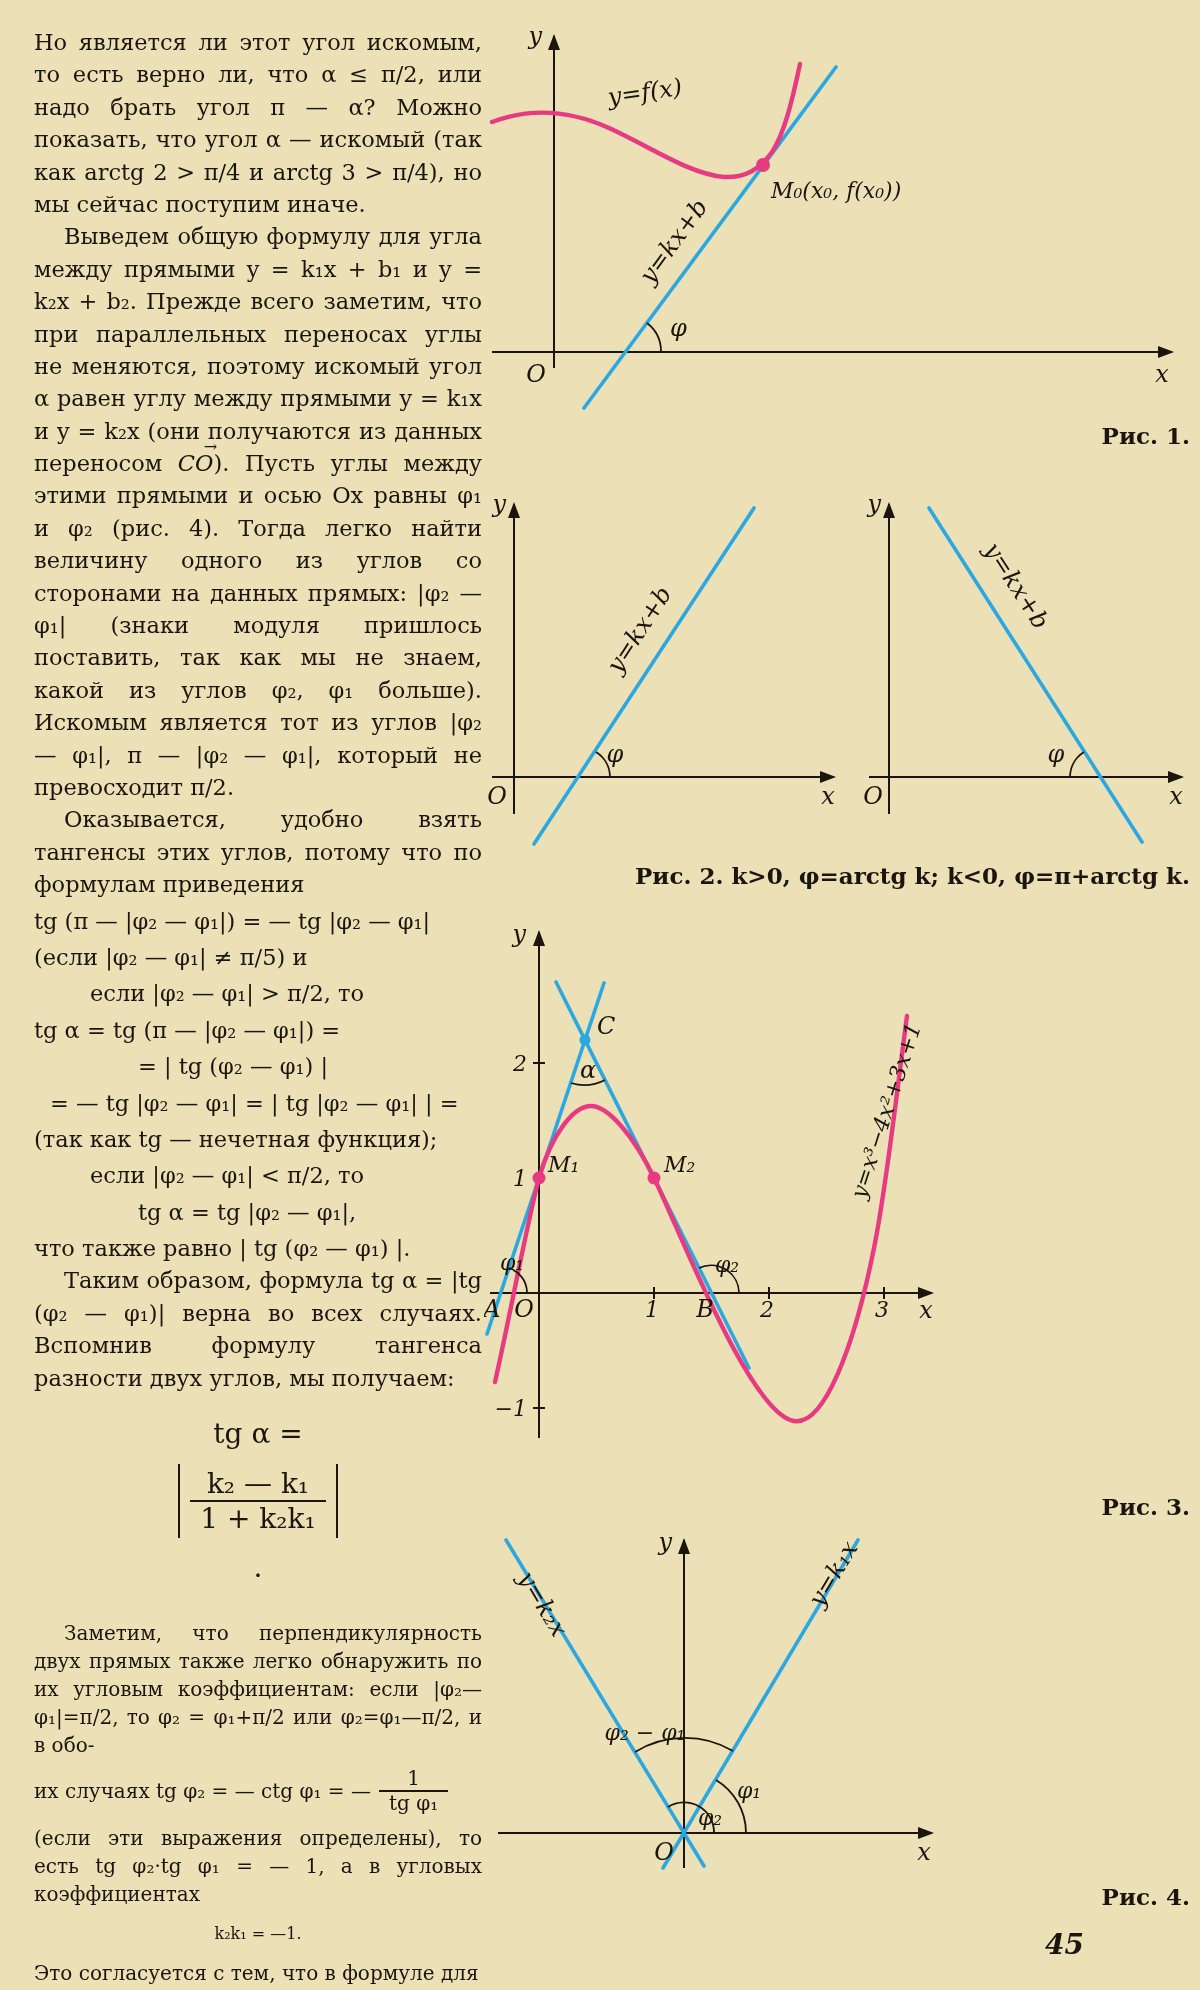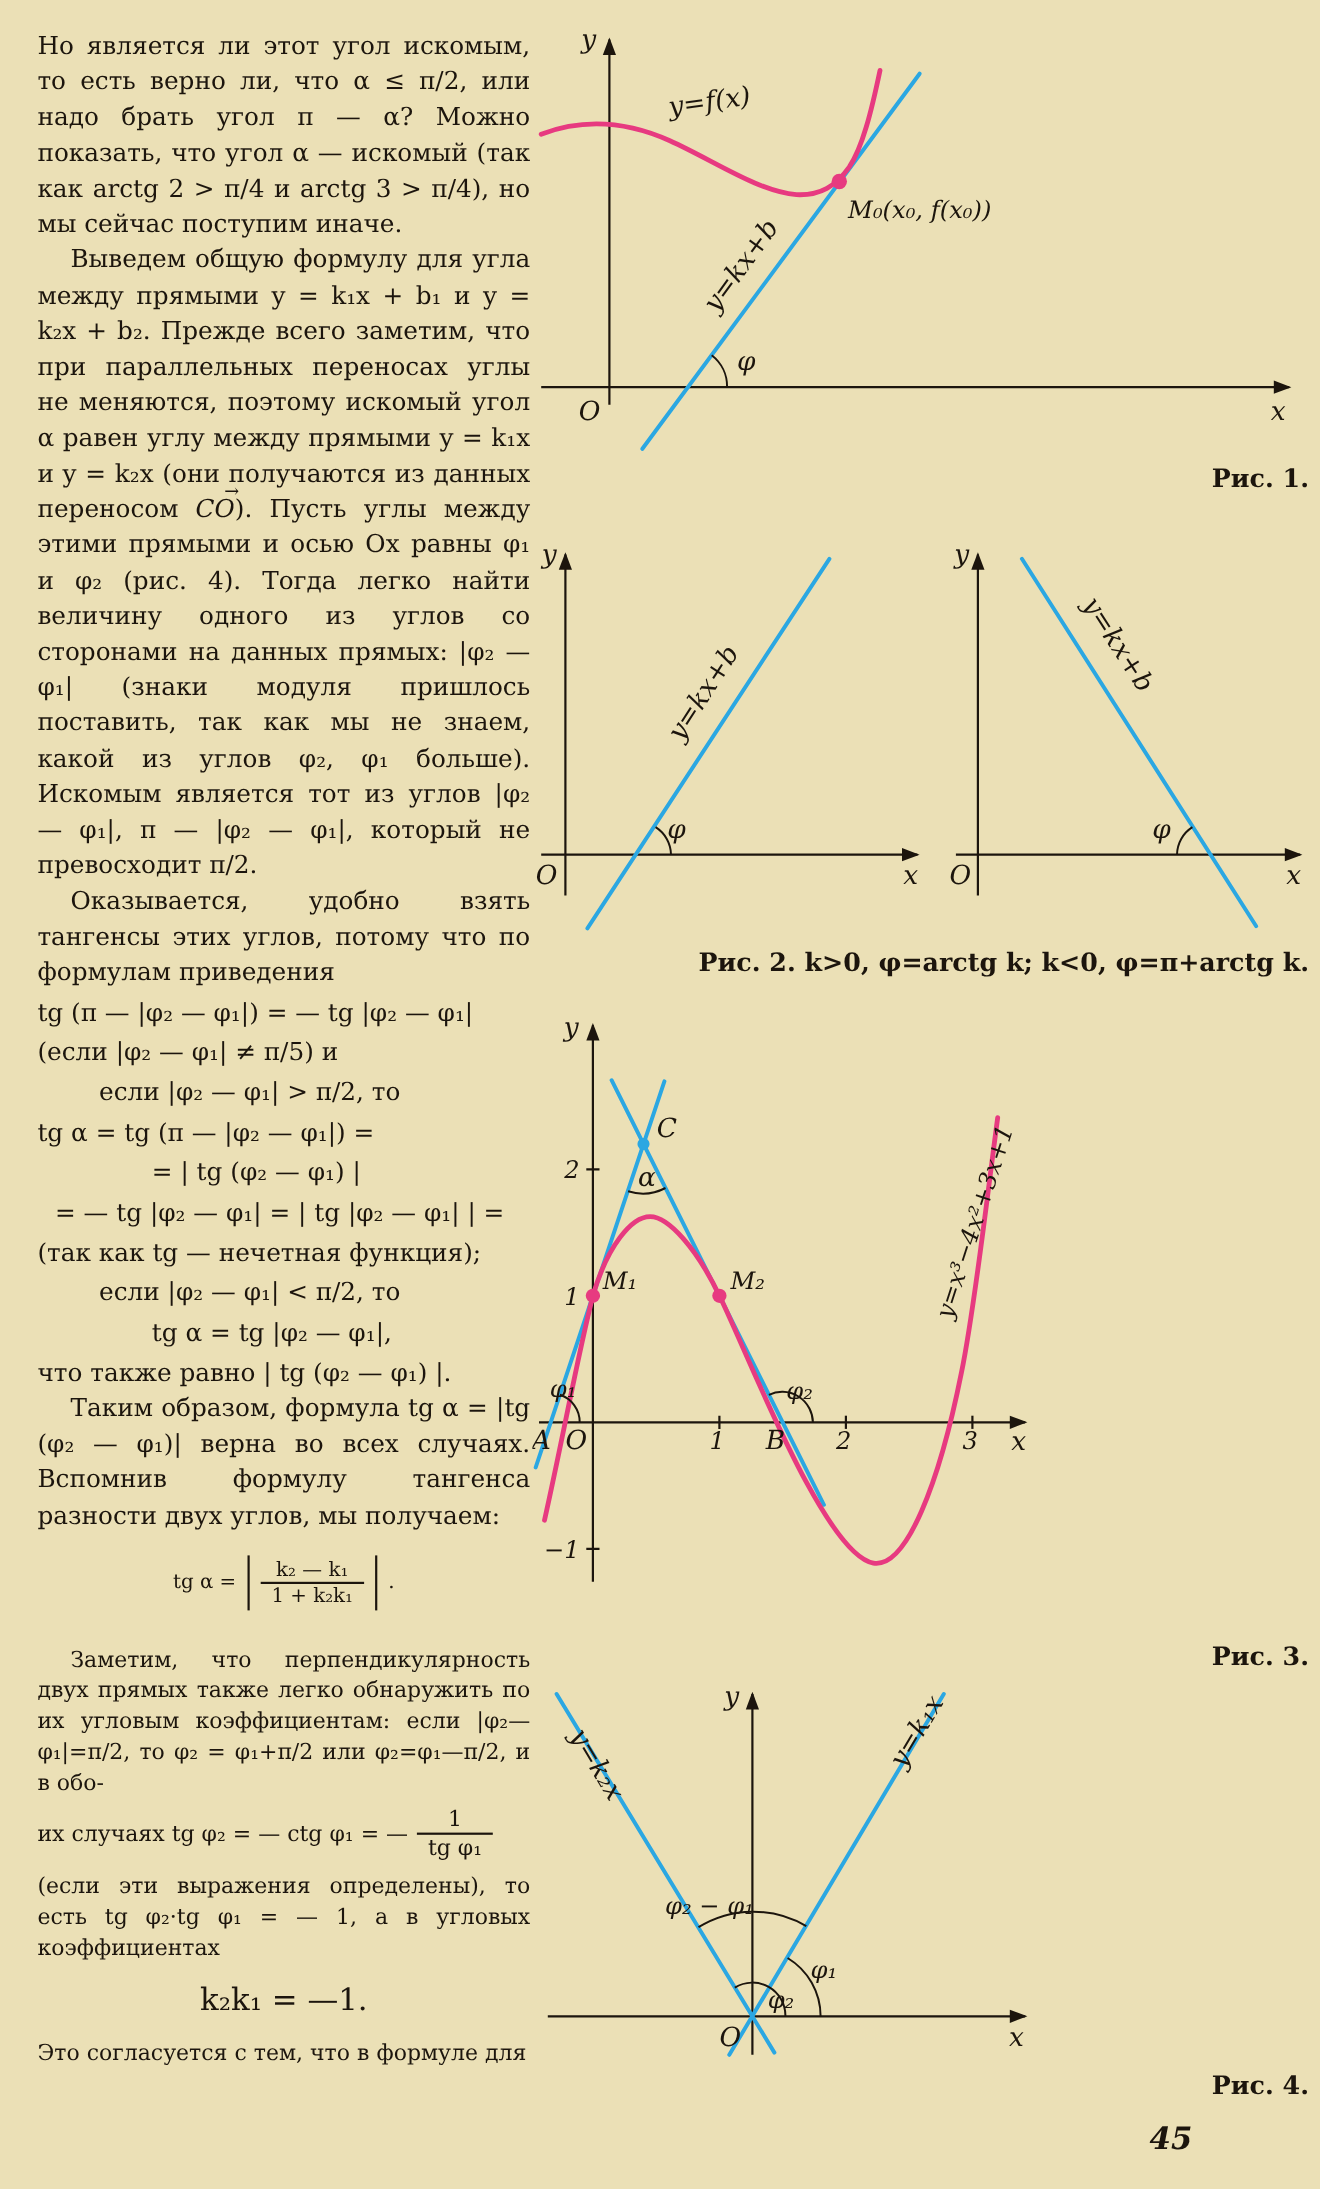--- a/index.html
+++ b/index.html
@@ -16,36 +16,36 @@
     position:absolute; left:34px; top:26px; width:448px;
     font-size:22.5px; line-height:1.44; text-align:justify;
   }
   .left-col p{margin:0;}
   .indent{text-indent:30px;}
   .eq{margin:4px 0; text-align:left;}
   .ind-sm{padding-left:16px;}
   .ind1{padding-left:56px;}
   .ind2{padding-left:104px;}
   .display-formula{
-    margin:20px 0 16px 0; text-align:center; font-size:18px;
-    display:flex; align-items:center; justify-content:center; gap:10px;
+    margin:20px 0 16px 0; text-align:center; font-size:28px;
+    display:flex; align-items:center; justify-content:center; gap:10px;flex-direction:column;
   }
   .frac{display:inline-flex; flex-direction:column; vertical-align:middle; text-align:center; line-height:1.18;}
   .frac .num{border-bottom:2px solid currentColor; padding:0 10px;}
   .frac .den{padding:0 10px;}
   .abs-wrap{
     display:inline-flex; align-items:center;
     border-left:2.5px solid currentColor; border-right:2.5px solid currentColor;
     padding:3px 10px;
   }
   .small{font-size:20px; line-height:1.4;}
   .small-section-start{margin-top:30px !important;}
   .inline-frac-line{margin:8px 0; font-size:20px; display:flex; align-items:center; gap:8px;}
   .inline-frac-line .frac{font-size:20px;}
-  .center-eq{text-align:center; margin:14px 0; font-size:28px;}
+  .center-eq{text-align:center; margin:14px 0; font-size:16px;}
   .vec{position:relative; font-style:italic;}
   .vec::before{
     content:"→"; position:absolute; left:50%; transform:translateX(-50%);
     top:-0.95em; font-size:0.72em; font-style:normal;
   }
   
   .fig{position:absolute; left:484px; width:706px;}
   #fig1{top:22px;}
   #fig2{top:492px;}
   #fig3{top:918px;}

